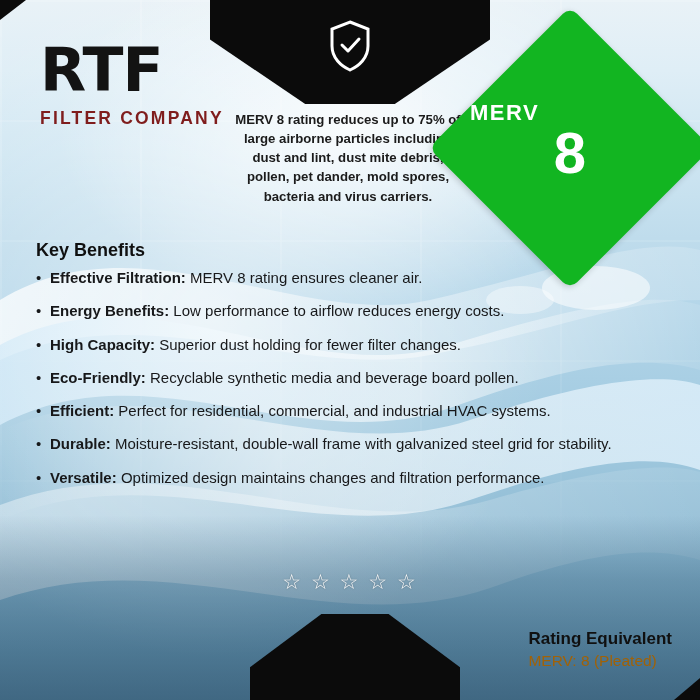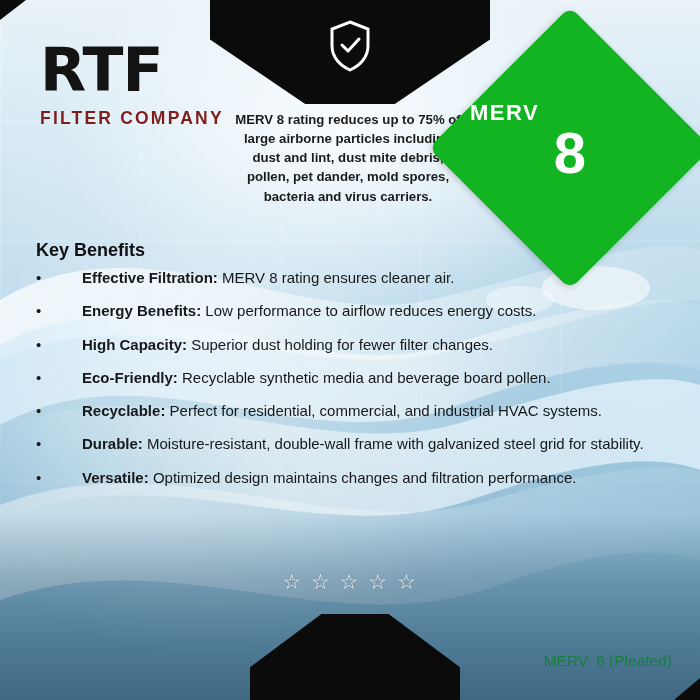--- a/index.html
+++ b/index.html
@@ -147,21 +147,21 @@
     color: #17181a;
     margin-bottom: 9px;
   }
   .kb-bullet {
     flex: 0 0 auto;
     width: 14px;
     font-size: 15px;
     color: #17181a;
     line-height: 1.62;
   }
-  .kb-text { flex: 1 1 auto; margin-left: 32px; }
+  .kb-text { flex: 1 1 auto; }
   .kb-text b { font-weight: 700; }
 
   
   .stars {
     position: absolute; bottom: 106px; left: 0; right: 0;
     text-align: center;
     font-size: 21px;
     color: #fafafa;
     letter-spacing: 2px;
     text-shadow: 0 0 2px rgba(0,0,0,0.35);
@@ -169,21 +169,21 @@
 
   
   .rating {
     position: absolute; bottom: 28px; right: 28px;
     text-align: left;
   }
   .rating-title {
     font-size: 17px; font-weight: 700; color: #101010; margin-bottom: 2px;
   }
   .rating-line {
-    font-size: 15.5px; color: #15803d; line-height: 1.33;
+    font-size: 15.5px; color: #a16207; line-height: 1.33;
   }
 </style>
 </head>
 <body>
 
 <div id="bg"></div>
 
 <svg id="waves" viewBox="0 0 700 700" preserveAspectRatio="none">
   <defs>
     <linearGradient id="wg1" x1="0" y1="0" x2="1" y2="0">
@@ -250,29 +250,30 @@
     <li class="kb-item">
       <span class="kb-bullet">•</span>
       <span class="kb-text"><b>High Capacity:</b><span> Superior dust holding for fewer filter changes.</span></span>
     </li>
     <li class="kb-item">
       <span class="kb-bullet">•</span>
       <span class="kb-text"><b>Eco-Friendly:</b><span> Recyclable synthetic media and beverage board pollen.</span></span>
     </li>
     <li class="kb-item">
       <span class="kb-bullet">•</span>
-      <span class="kb-text"><b>Recyclable:</b><span> Perfect for residential, commercial, and industrial HVAC systems.</span></span>
+      <span class="kb-text"><b>Efficient:</b><span> Perfect for residential, commercial, and industrial HVAC systems.</span></span>
     </li>
     <li class="kb-item">
       <span class="kb-bullet">•</span>
       <span class="kb-text"><b>Durable:</b><span> Moisture-resistant, double-wall frame with galvanized steel grid for stability.</span></span>
     </li>
     <li class="kb-item">
       <span class="kb-bullet">•</span>
       <span class="kb-text"><b>Versatile:</b><span> Optimized design maintains changes and filtration performance.</span></span>
     </li>
   </ul>
 
 <div class="stars">☆ ☆ ☆ ☆ ☆</div>
 
 <div class="rating">
+  <div class="rating-title">Rating Equivalent</div>
   <div class="rating-line">MERV: 8 (Pleated)</div>
 </div>
 
 </body></html>

